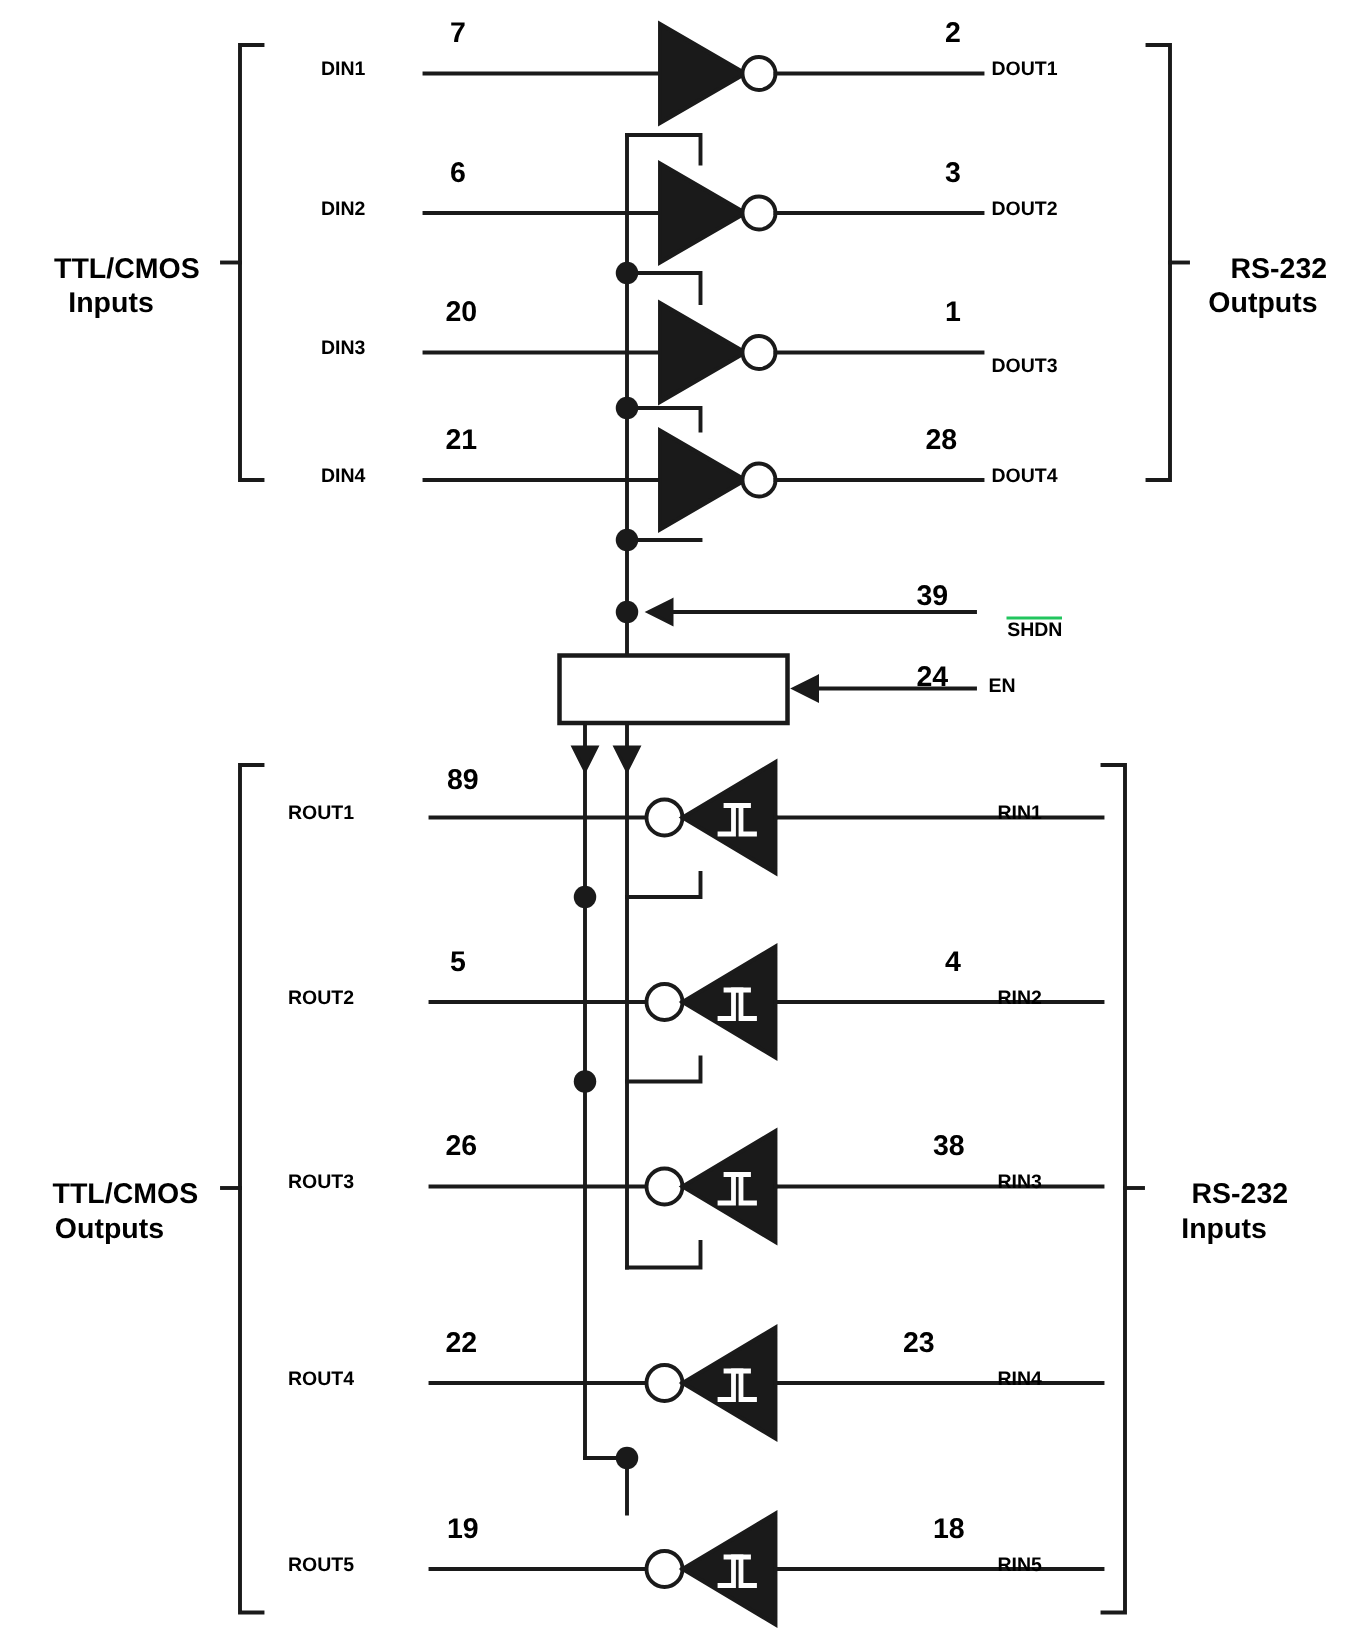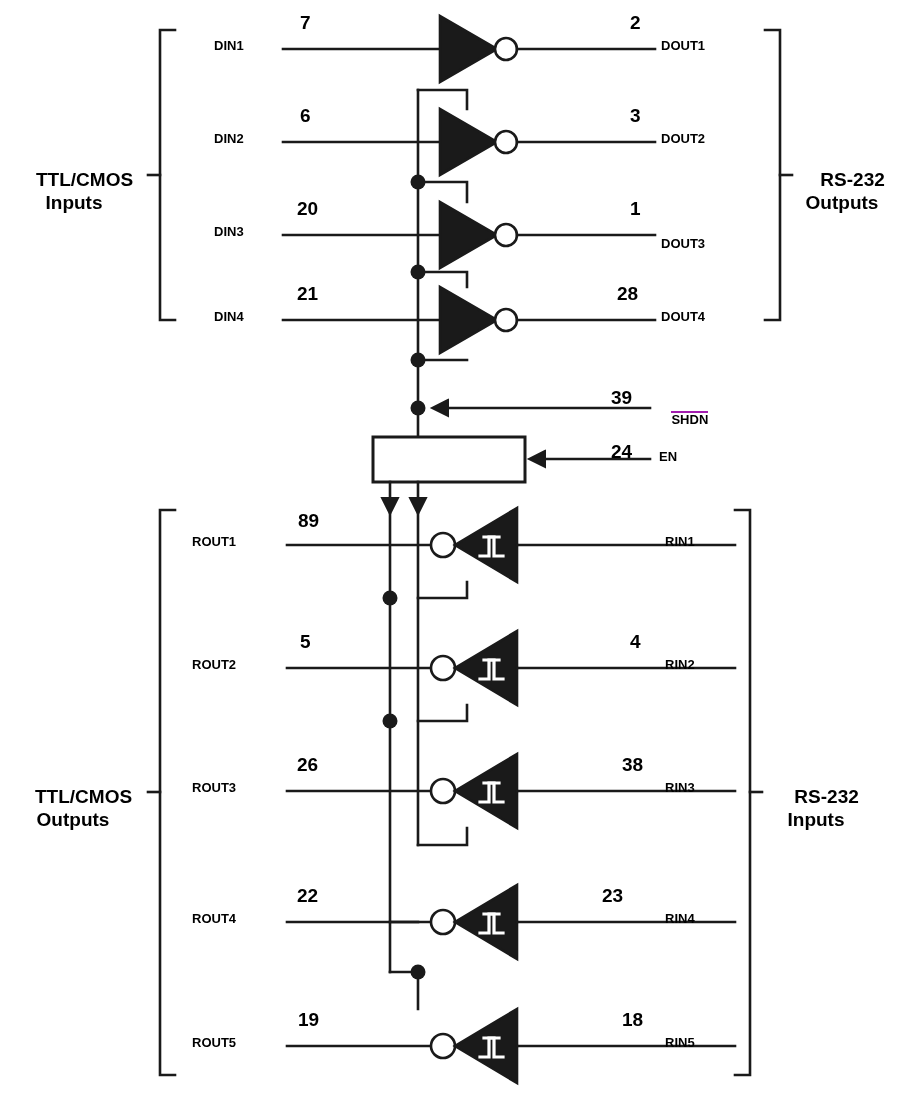--- a/index.html
+++ b/index.html
@@ -33,21 +33,21 @@
     font-size: 13px;
   }
   .pin-num {
     font-size: 19px;
   }
   .group-lbl {
     font-size: 19px;
     text-align: center;
   }
   .ovl {
-    border-top: 2px solid #a21caf;
+    border-top: 2px solid #22c55e;
     padding-top: 0px;
     display: inline-block;
     line-height: 1.05;
   }
 </style>
 </head>
 <body>
 
 <div id="diagram">
 

